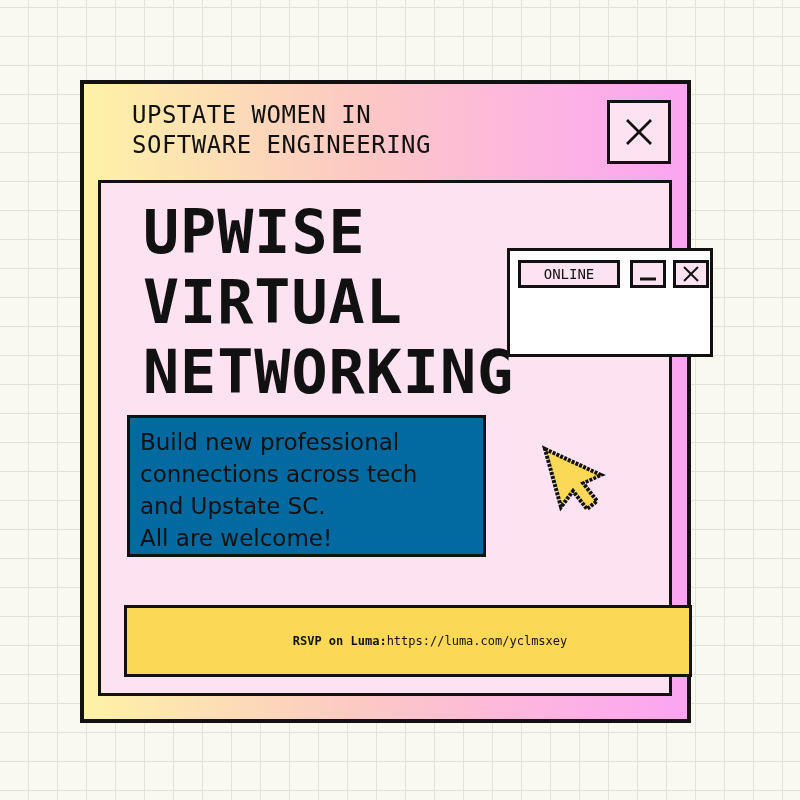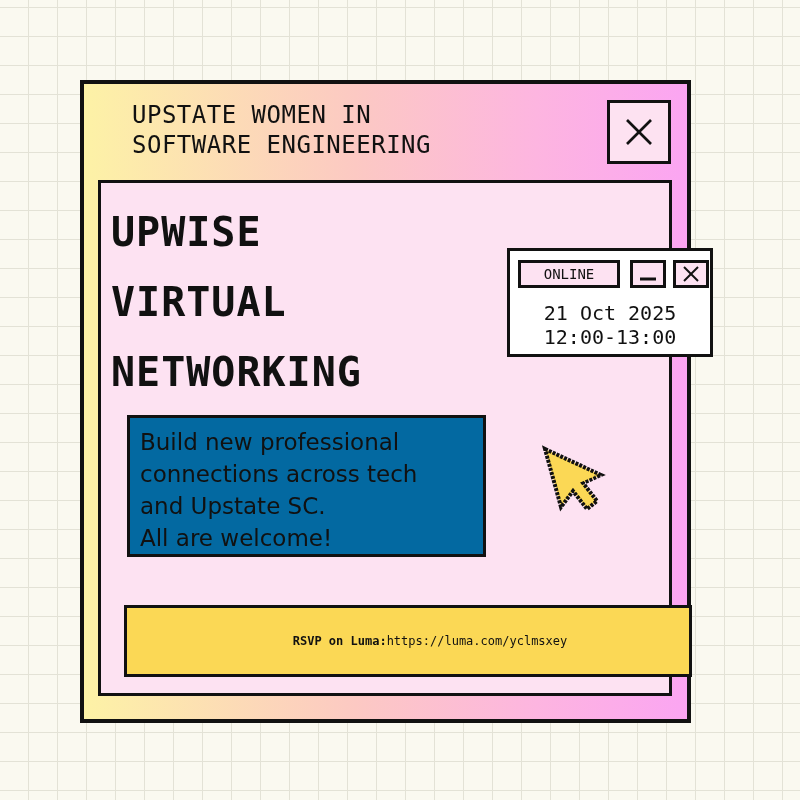--- a/index.html
+++ b/index.html
@@ -26,22 +26,22 @@
   .close-big {
     position:absolute; left:523px; top:16px; width:58px; height:58px;
     border:3px solid #111; background:#fde2f1;
     display:flex; align-items:center; justify-content:center;
   }
   .inner {
     position:absolute; left:14px; top:96px; width:568px; height:510px;
     border:3px solid #111; background:#fde2f2;
   }
   .headline {
-    position:absolute; left:10px; top:14px;
-    font-size:40px; font-weight:bold; line-height:70px; letter-spacing:1px;
+    position:absolute; left:42px; top:14px;
+    font-size:60px; font-weight:bold; line-height:70px; letter-spacing:1px;
   }
   .desc {
     position:absolute; left:26px; top:232px; width:359px; height:142px;
     border:3px solid #111; background:#0369a1;
     font-family:"DejaVu Sans", "Liberation Sans", sans-serif;
     font-size:23px; line-height:32px; padding:8px 10px; box-sizing:border-box;
   }
   .desc .l4 { text-align:left; }
   .rsvp {
     position:absolute; left:23px; top:422px; width:518px; height:66px;
@@ -113,15 +113,13 @@
     <svg width="20" height="16" viewBox="0 0 20 16">
       <line x1="2" y1="13" x2="18" y2="13" stroke="#111" stroke-width="3"></line>
     </svg>
   </div>
   <div class="mini-btn" style="left:163px;">
     <svg width="18" height="18" viewBox="0 0 18 18">
       <line x1="2" y1="2" x2="16" y2="16" stroke="#111" stroke-width="2"></line>
       <line x1="16" y1="2" x2="2" y2="16" stroke="#111" stroke-width="2"></line>
     </svg>
   </div>
-  <div class="date-text"><span>21 Oct 2025</span>
-<span>12:00-13:00</span></div>
 </div>
 
 </body></html>

